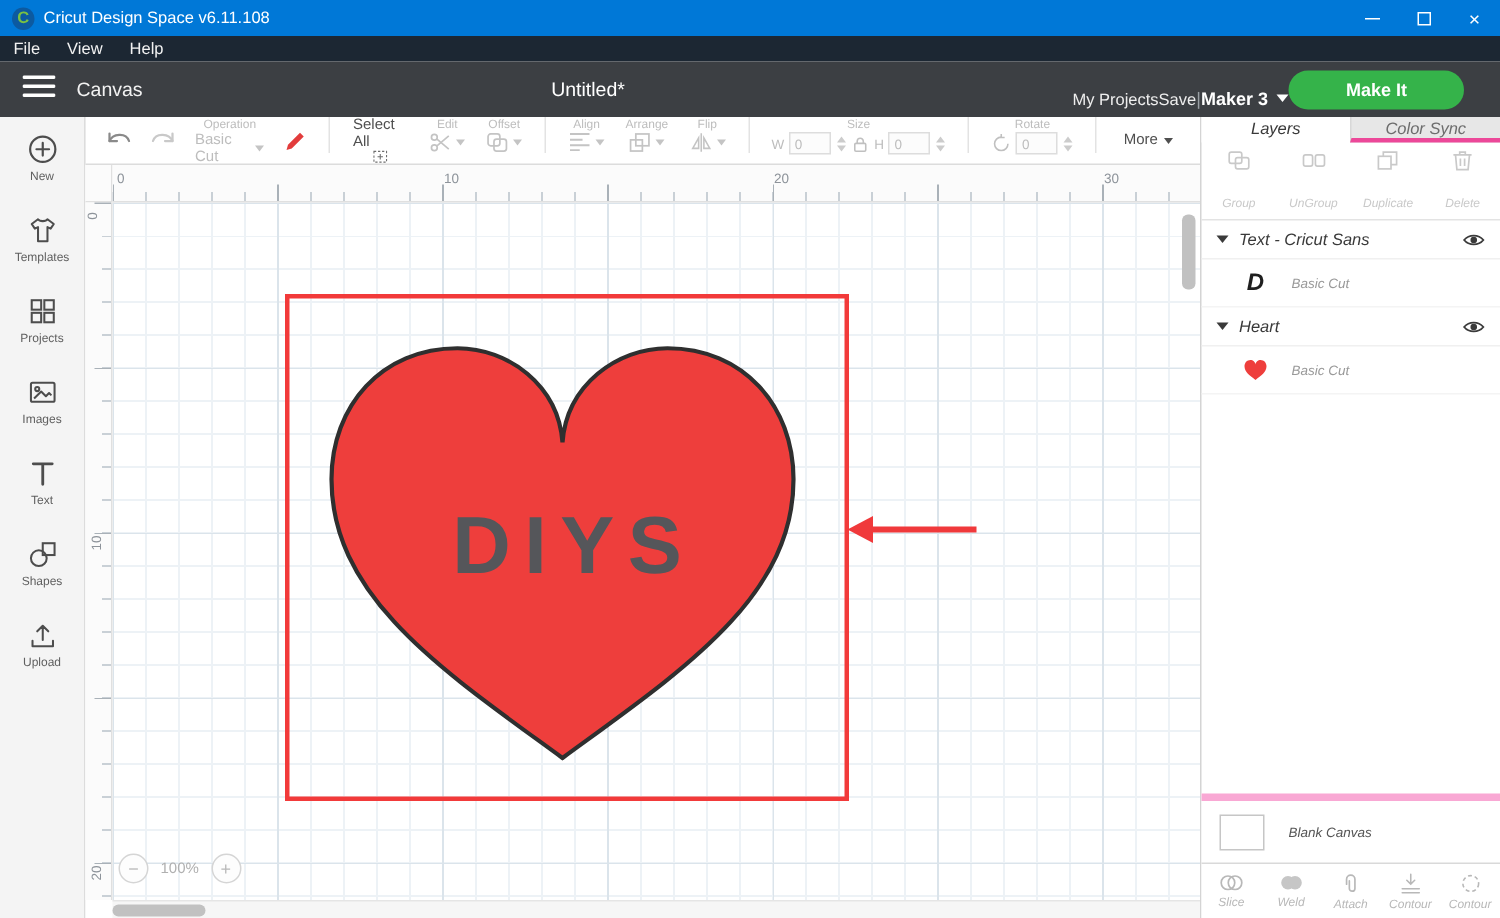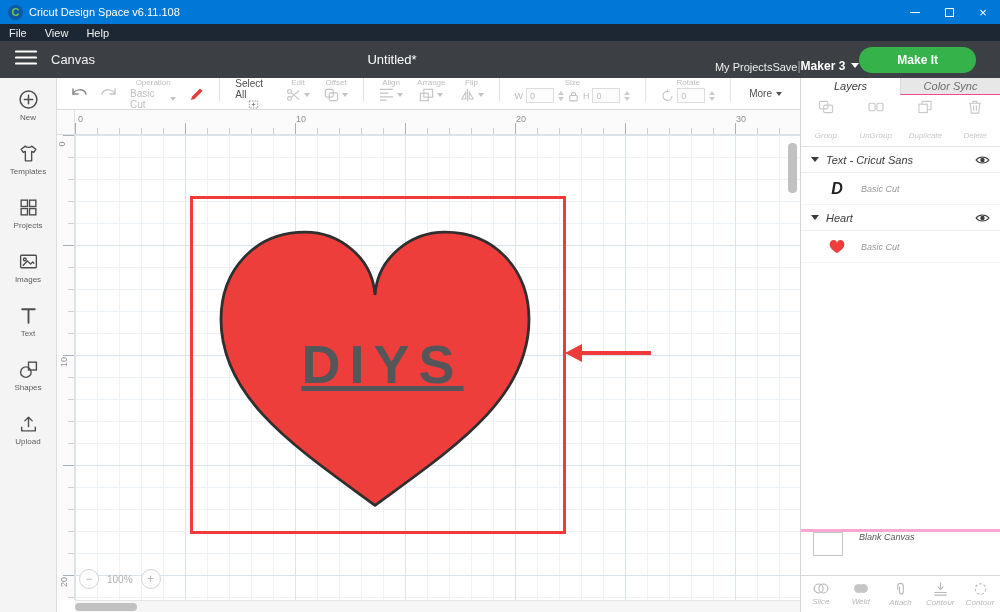--- a/index.html
+++ b/index.html
@@ -81,49 +81,49 @@
         repeating-linear-gradient(to bottom,#dbe4eb 0 1px,transparent 1px 110px),
         repeating-linear-gradient(to right,#edf2f6 0 1px,transparent 1px 22px),
         repeating-linear-gradient(to bottom,#edf2f6 0 1px,transparent 1px 22px); }
   .h-scroll { position:absolute; left:18px; right:0; bottom:0; height:12px; background:#f6f6f6; border-top:1px solid #e5e5e5; }
   .h-thumb { position:absolute; left:0; top:2px; width:62px; height:8px; background:#c1c1c1; border-radius:4px; }
   .v-thumb { position:absolute; right:3px; top:33px; width:9px; height:50px; background:#c1c1c1; border-radius:4px; }
 
   .selection { position:absolute; left:133px; top:86px; width:376px; height:338px; border:3px solid #f23a3a; }
   .heart-svg { position:absolute; left:14px; top:14px; width:336px; height:306px; }
   .design-text { position:absolute; left:0; right:0; top:134px; text-align:center; font-size:54px; font-weight:700;
-                 color:#55565a; letter-spacing:9px; text-indent:9px;text-decoration:underline; }
+                 color:#55565a; letter-spacing:9px; text-indent:9px; }
 
   .anno-arrow-line { position:absolute; left:524px; top:241px; width:70px; height:4px; background:#f0393b; }
   .anno-arrow-head { position:absolute; left:508px; top:234px; width:0; height:0;
       border-top:9px solid transparent; border-bottom:9px solid transparent; border-right:17px solid #f0393b; }
 
   .zoom-ctrl { position:absolute; left:22px; top:459px; display:flex; align-items:center; gap:8px; }
   .zoom-btn { width:20px; height:20px; border-radius:50%; border:1px solid #d5d5d5; background:#fdfdfd; color:#b9b9b9;
               font-size:12px; display:flex; align-items:center; justify-content:center; }
   .zoom-val { font-size:10px; color:#b0b0b0; }
 
   
   .right-panel { position:absolute; left:800px; top:78px; width:200px; height:534px; background:#fff; border-left:1px solid #d4d4d4;font-style:italic; }
   .tabs { display:flex; height:17px; }
   .tab { flex:1; font-size:11px; text-align:center; line-height:17px; }
   .tab-active { background:#fff; color:#3a3a3a; }
-  .tab-inactive { background:#e7e7e7; color:#6d6d6d; border-left:1px solid #d8d8d8; border-bottom:1px solid #ec4899; }
+  .tab-inactive { background:#e7e7e7; color:#6d6d6d; border-left:1px solid #d8d8d8; border-bottom:3px solid #ec4899; }
   .panel-actions { display:flex; border-bottom:1px solid #e3e3e3; padding:5px 0 6px; }
   .p-action { flex:1; display:flex; flex-direction:column; align-items:center; gap:17px; }
   .p-action-lbl { font-size:8px; color:#c9c9c9; }
   .layer-hdr { height:26px; display:flex; align-items:center; padding:0 10px; border-bottom:1px solid #f0f0f0; }
   .caret { width:0; height:0; border-left:4px solid transparent; border-right:4px solid transparent; border-top:5px solid #3a3a3a; margin-right:7px; }
   .layer-name { font-size:11px; color:#3a3a3a; flex:1; }
   .layer-item { height:32px; display:flex; align-items:center; padding-left:22px; border-bottom:1px solid #f4f4f4; }
   .thumb { width:28px; display:flex; justify-content:center; }
   .thumb-letter { font-size:16px; font-weight:bold; color:#1f1f1f; }
   .layer-sub { font-size:9px; color:#999; margin-left:10px; }
-  .blank-row { position:absolute; left:0; right:0; bottom:37px; height:46px; border-top:3px solid #f9a8d4;
-               display:flex; padding-left:12px; background:#fff; }
+  .blank-row { position:absolute; left:0; right:0; bottom:37px; height:46px; border-top:5px solid #f9a8d4;
+               display:flex; align-items:center; padding-left:12px; background:#fff; }
   .blank-swatch { width:30px; height:24px; background:#fff; border:1px solid #c6c6c6; }
   .blank-lbl { font-size:9px; color:#555; margin-left:16px; }
   .panel-bottom { position:absolute; left:0; right:0; bottom:0; height:37px; border-top:1px solid #d9d9d9;
                   display:flex; align-items:center; background:#fff; }
   .b-action { flex:1; display:flex; flex-direction:column; align-items:center; gap:2px; }
   .b-action-lbl { font-size:8px; color:#b8b8b8; }
 </style>
 </head>
 <body>
 

